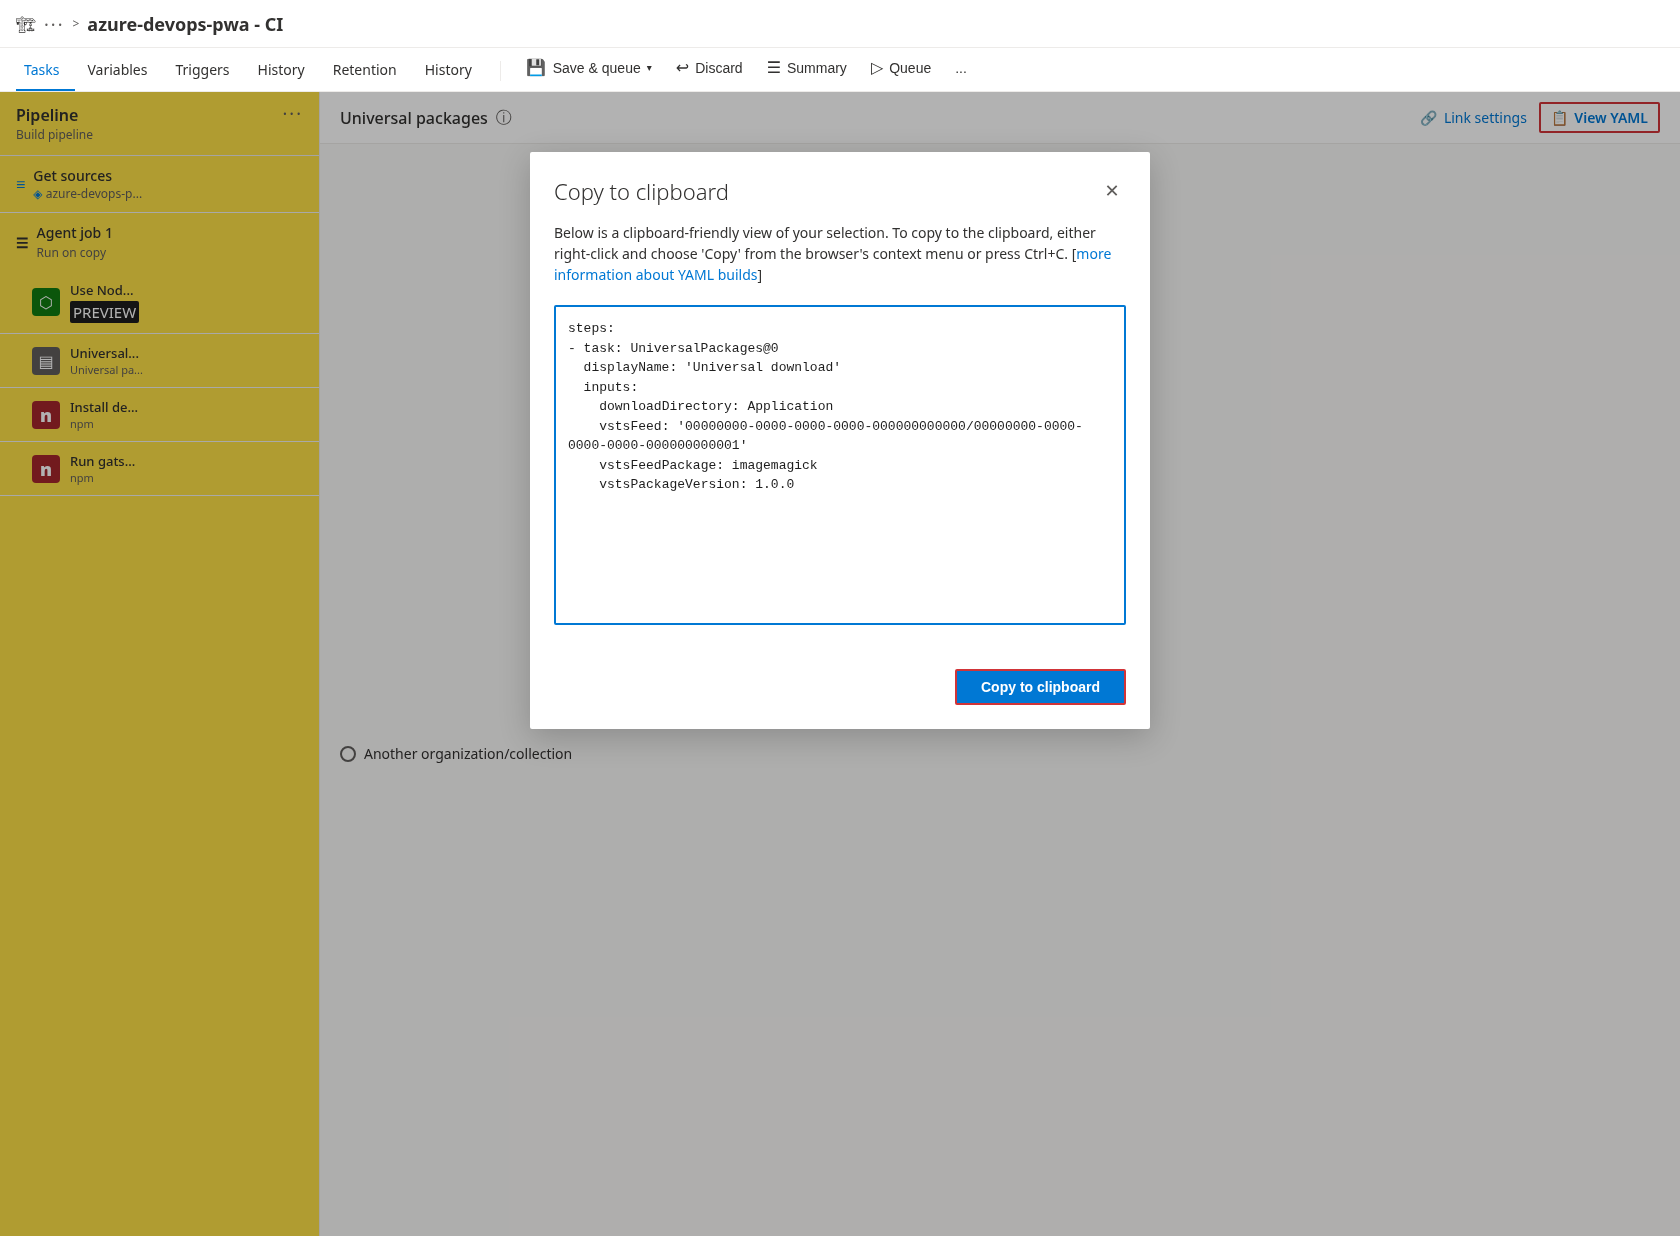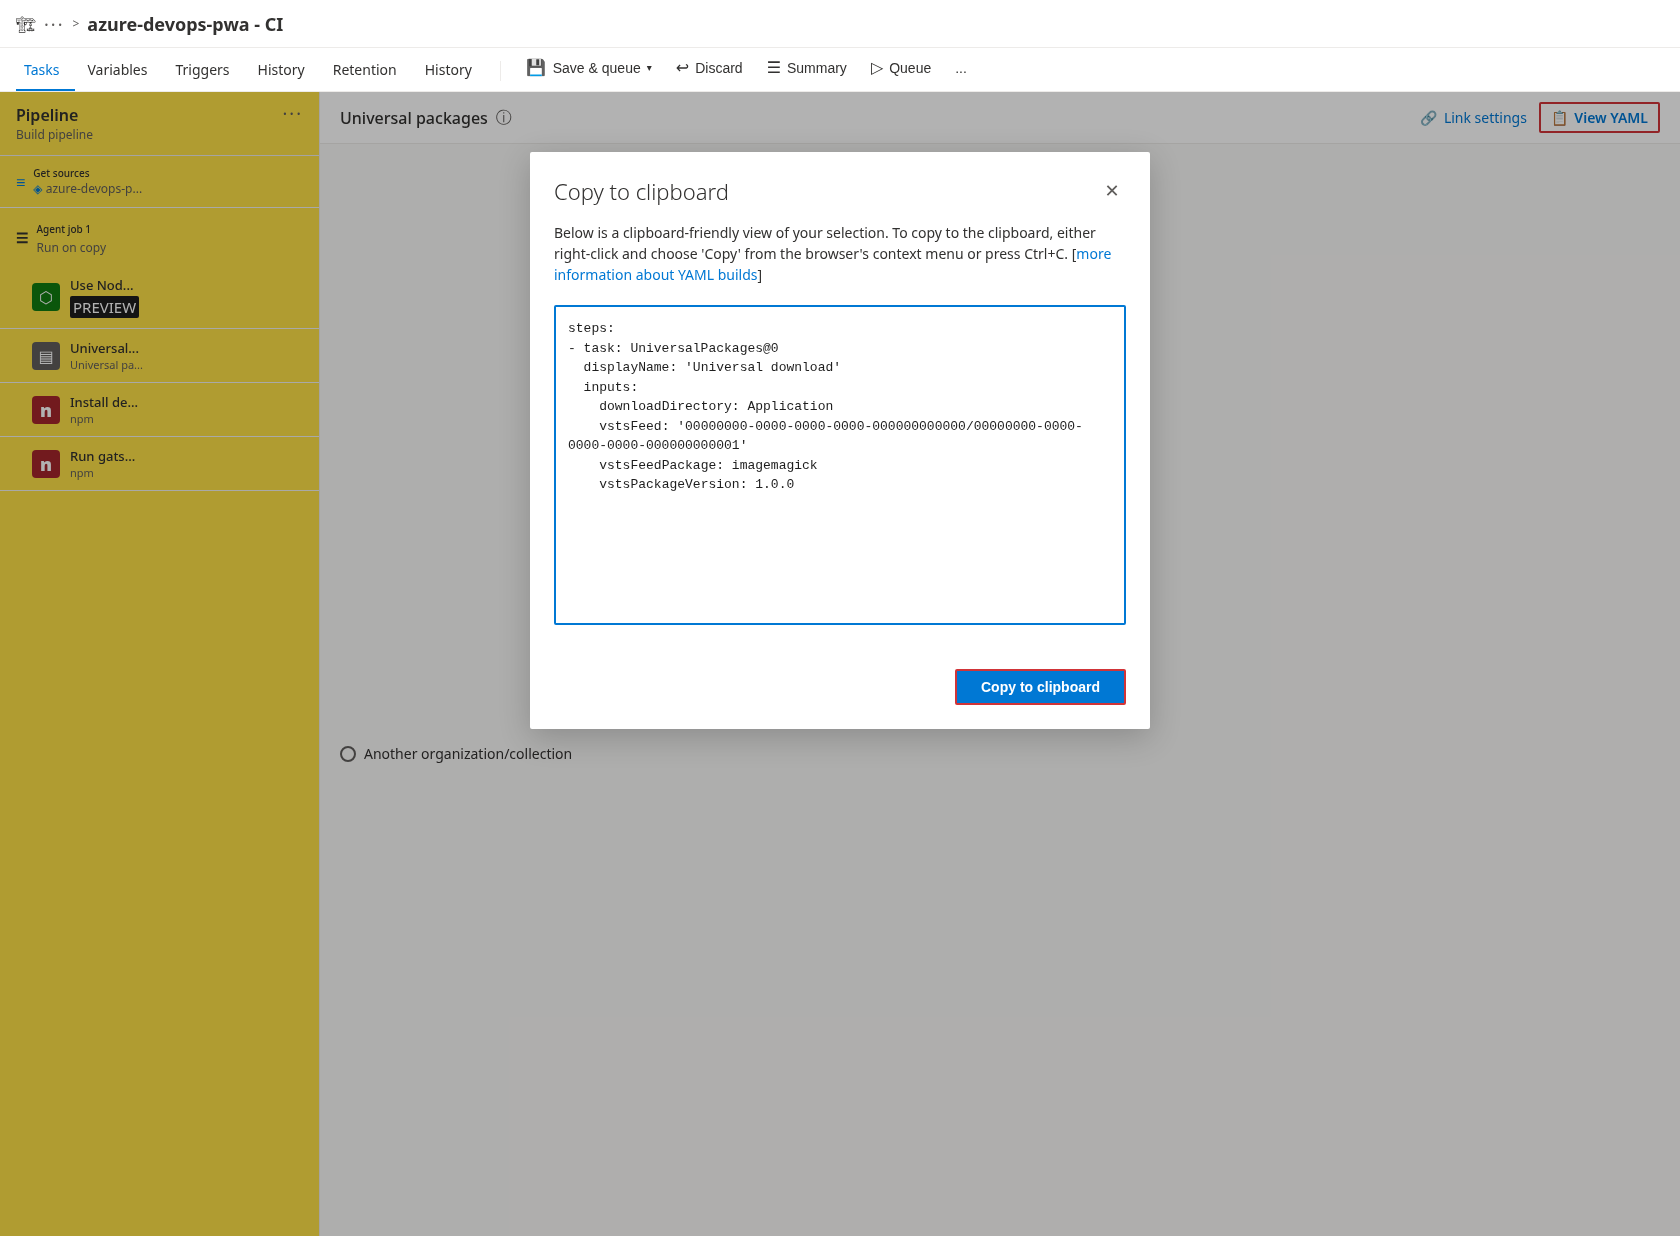--- a/index.html
+++ b/index.html
@@ -144,21 +144,21 @@
 
     .left-item {
       padding: 10px 16px;
       display: flex;
       align-items: center;
       gap: 8px;
       border-bottom: 1px solid #f3f2f1;
       cursor: pointer;
     }
     .left-item-label {
-      font-size: 10px;
+      font-size: 14px;
       font-weight: 500;
     }
     .left-item-sub {
       font-size: 12px;
       color: #605e5c;
     }
 
     .agent-job-header {
       padding: 10px 16px;
       font-size: 14px;

